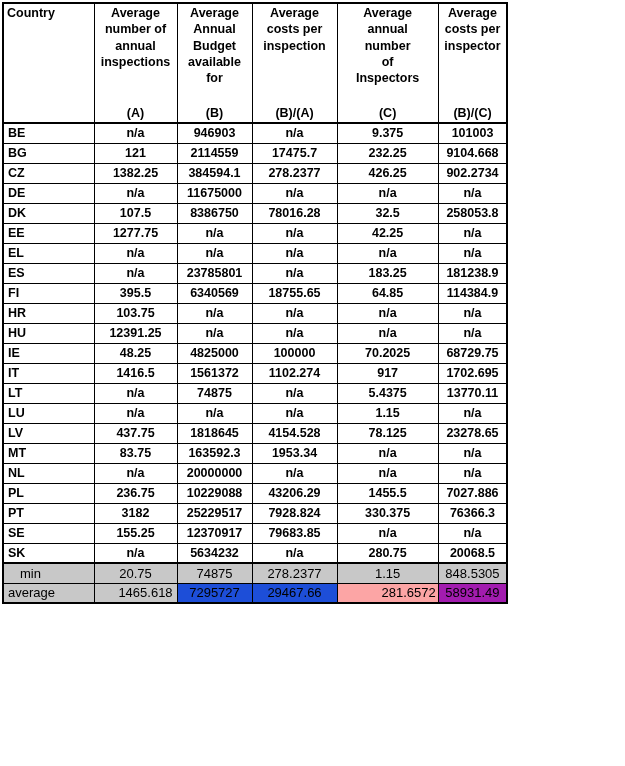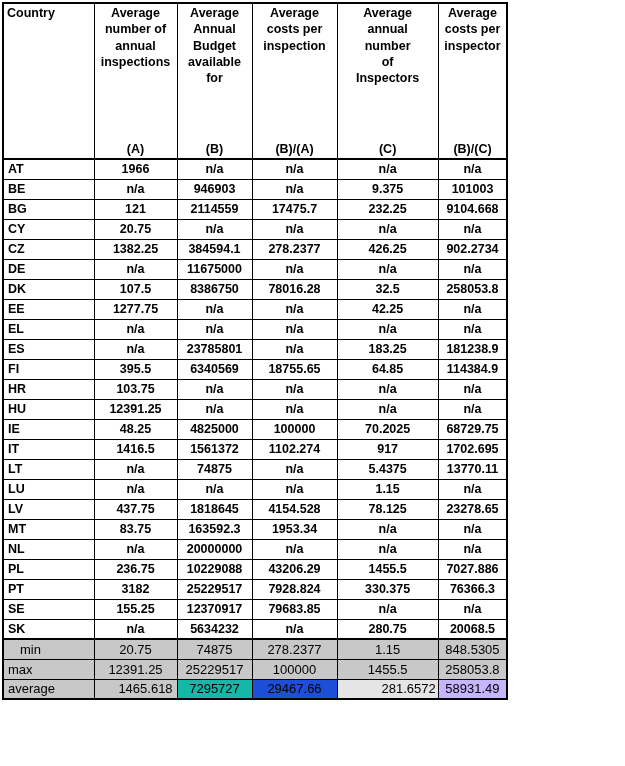--- a/index.html
+++ b/index.html
@@ -14,21 +14,21 @@
     margin: 2px 0 0 2px;
     table-layout: fixed;
     border: 2px solid #000;
   }
   th, td {
     border: 1px solid #000;
     font-size: 12.5px;
     overflow: hidden;
   }
   thead th {
-    height: 156px;
+    height: 120px;
     vertical-align: top;
     position: relative;
     font-weight: bold;
     padding: 1px 3px;
     border-bottom: 2px solid #000;
   }
   .h-title {
     white-space: pre-line;
     text-align: center;
     line-height: 1.3;
@@ -103,52 +103,36 @@
       <th>
         <div class="h-title">Average
 costs per
 inspector</div>
         <div class="h-code">(B)/(C)</div>
       </th>
     </tr>
   </thead>
   <tbody id="rows-body">
       <tr>
-        <td class="country">AT</td>
-        <td class="num">1966</td>
-        <td class="num">n/a</td>
-        <td class="num">n/a</td>
-        <td class="num">n/a</td>
-        <td class="num">n/a</td>
-      </tr>
-      <tr>
         <td class="country">BE</td>
         <td class="num">n/a</td>
         <td class="num">946903</td>
         <td class="num">n/a</td>
         <td class="num">9.375</td>
         <td class="num">101003</td>
       </tr>
       <tr>
         <td class="country">BG</td>
         <td class="num">121</td>
         <td class="num">2114559</td>
         <td class="num">17475.7</td>
         <td class="num">232.25</td>
         <td class="num">9104.668</td>
       </tr>
       <tr>
-        <td class="country">CY</td>
-        <td class="num">20.75</td>
-        <td class="num">n/a</td>
-        <td class="num">n/a</td>
-        <td class="num">n/a</td>
-        <td class="num">n/a</td>
-      </tr>
-      <tr>
         <td class="country">CZ</td>
         <td class="num">1382.25</td>
         <td class="num">384594.1</td>
         <td class="num">278.2377</td>
         <td class="num">426.25</td>
         <td class="num">902.2734</td>
       </tr>
       <tr>
         <td class="country">DE</td>
         <td class="num">n/a</td>
@@ -305,29 +289,21 @@
   <tbody class="summary" id="summary-body">
       <tr>
         <td class="country" style="background: rgb(200, 200, 200); padding-left: 16px;">min</td>
         <td class="num" style="background: rgb(200, 200, 200);">20.75</td>
         <td class="num" style="background: rgb(200, 200, 200);">74875</td>
         <td class="num" style="background: rgb(200, 200, 200);">278.2377</td>
         <td class="num" style="background: rgb(200, 200, 200);">1.15</td>
         <td class="num" style="background: rgb(200, 200, 200);">848.5305</td>
       </tr>
       <tr>
-        <td class="country" style="background: rgb(200, 200, 200);">max</td>
-        <td class="num" style="background: rgb(200, 200, 200);">12391.25</td>
-        <td class="num" style="background: rgb(200, 200, 200);">25229517</td>
-        <td class="num" style="background: rgb(200, 200, 200);">100000</td>
-        <td class="num" style="background: rgb(200, 200, 200);">1455.5</td>
-        <td class="num" style="background: rgb(200, 200, 200);">258053.8</td>
-      </tr>
-      <tr>
         <td class="country" style="background: rgb(200, 200, 200);">average</td>
         <td class="num" style="background: rgb(200, 200, 200); padding-left: 22px;">1465.618</td>
-        <td class="num" style="background: #14b8a6;">7295727</td>
+        <td class="num" style="background: #1d4ed8;">7295727</td>
         <td class="num" style="background: #1d4ed8;">29467.66</td>
-        <td class="num" style="background: #e5e5e5; padding-left: 44px;">281.6572</td>
-        <td class="num" style="background: #c4b5fd;">58931.49</td>
+        <td class="num" style="background: #fca5a5; padding-left: 44px;">281.6572</td>
+        <td class="num" style="background: #a21caf;">58931.49</td>
       </tr>
     </tbody>
 </table>
 
 </body></html>

